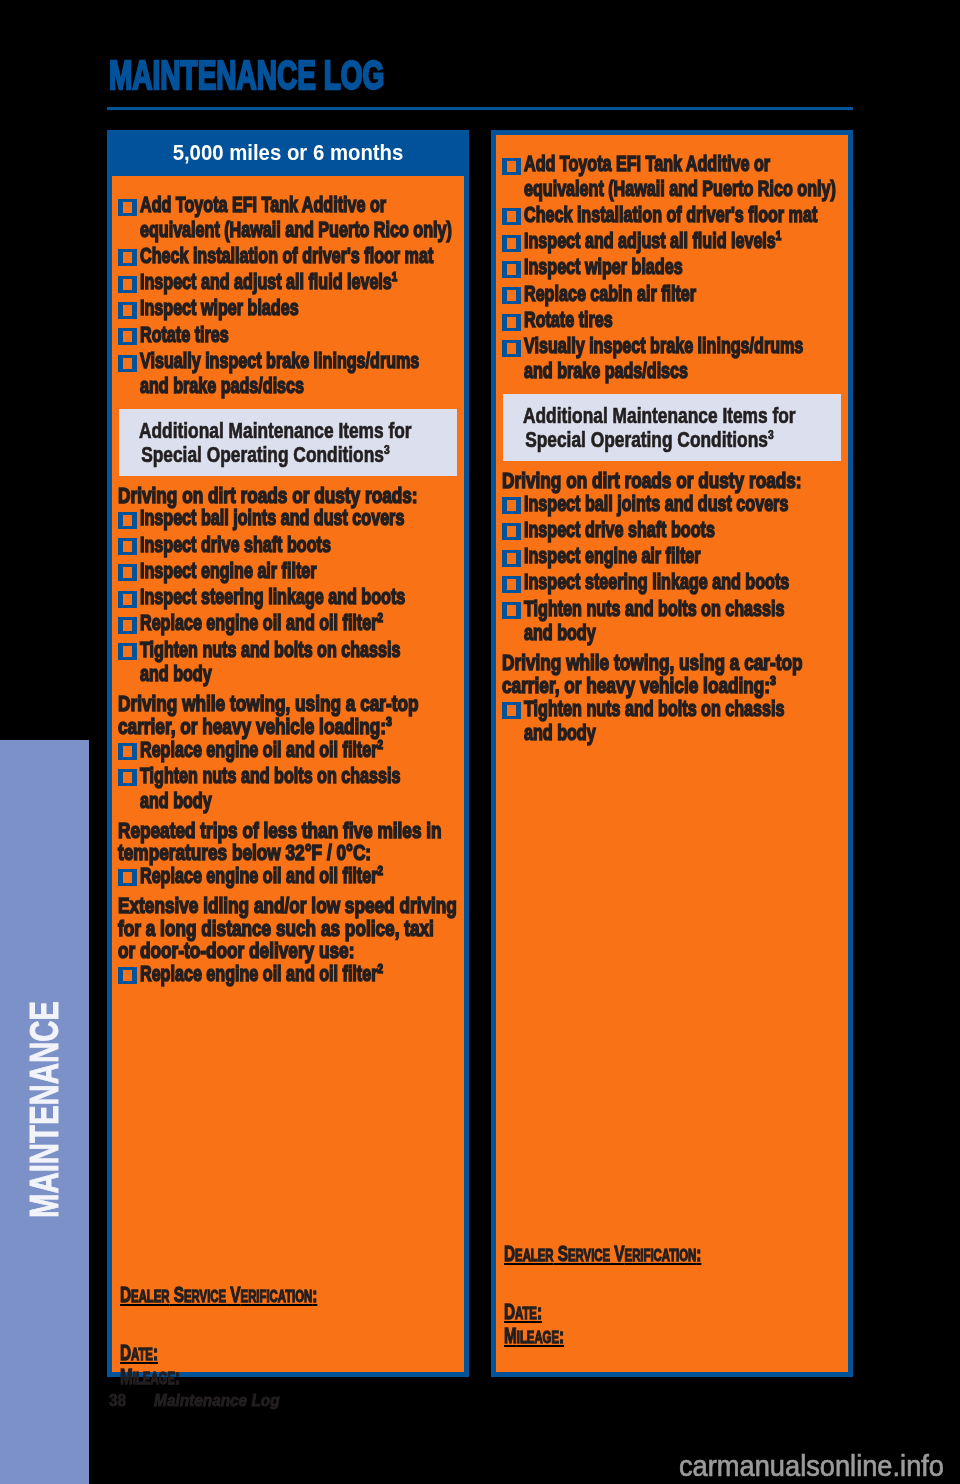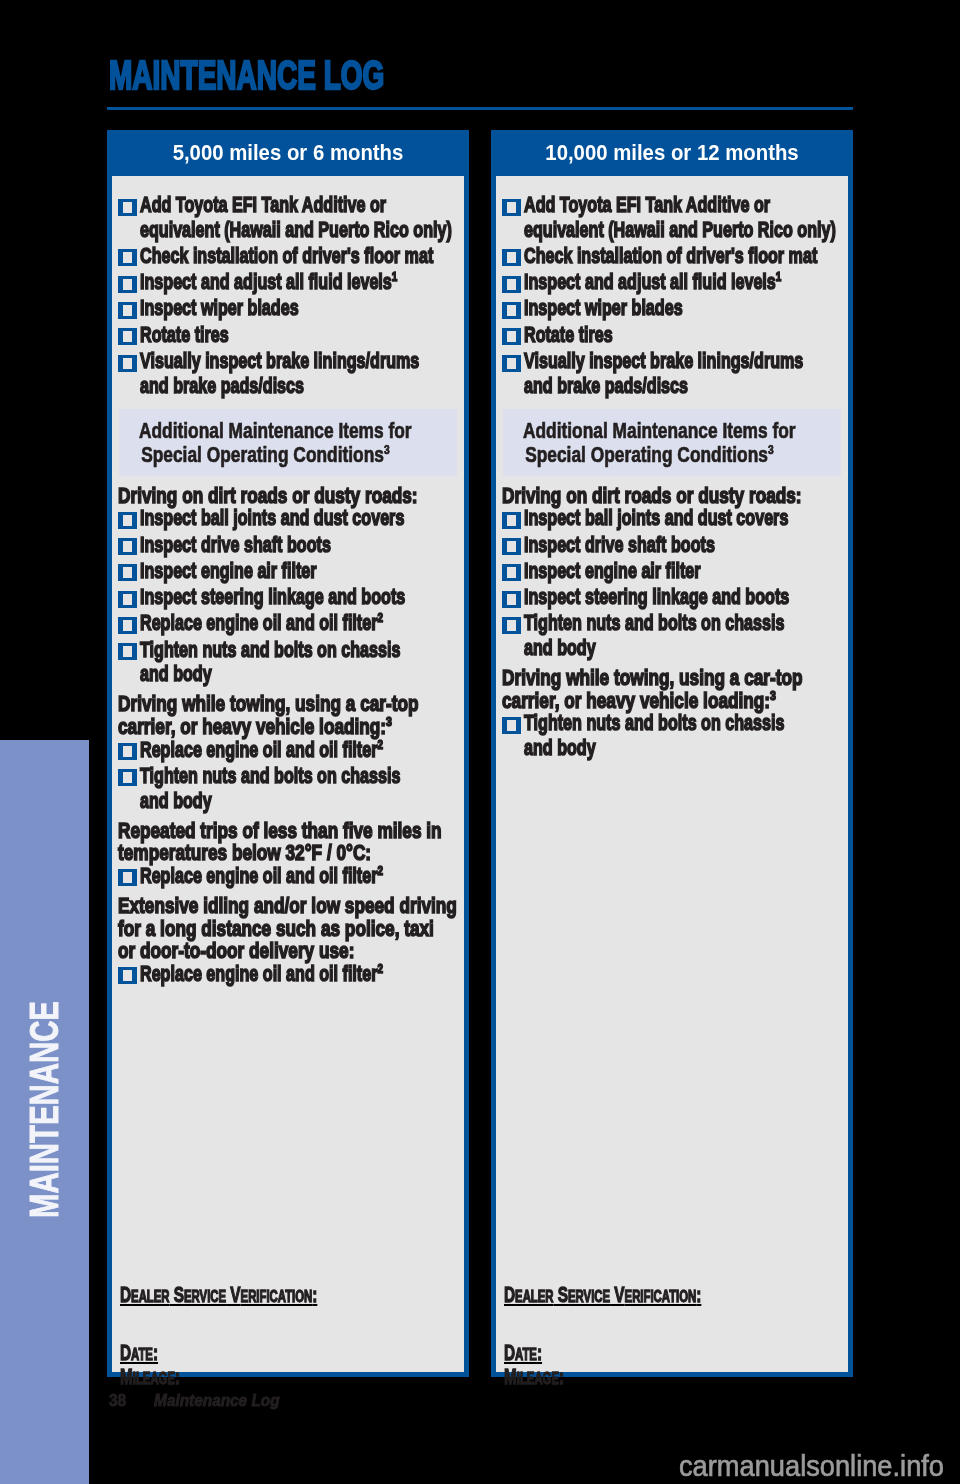--- a/index.html
+++ b/index.html
@@ -15,21 +15,21 @@
        transform:translate(24px,478px) rotate(-90deg) scaleX(0.734);
        transform-origin:0 0;}
 
   .page-title{position:absolute;left:109px;top:55px;margin:0;color:#01529a;
        font-size:40px;font-weight:bold;line-height:40px;white-space:nowrap;
        transform:scaleX(0.70);transform-origin:left top;
        -webkit-text-stroke:2.4px #01529a;}
   .title-rule{position:absolute;left:107px;top:107px;width:746px;height:3px;background:#03539b;}
 
   .col{position:absolute;top:130px;width:362px;height:1247px;
-       border:5px solid #03539b;box-sizing:border-box;background:#e5e5e5;}
+       border:5px solid #03539b;box-sizing:border-box;background:#f97316;}
   .col.left{left:107px;}
   .col.right{left:491px;}
   .col-head{background:#01529a;height:41px;position:relative;overflow:hidden;}
   .col-head span{position:absolute;left:50%;top:0;color:#ffffff;font-size:22px;
        font-weight:bold;line-height:35px;white-space:nowrap;
        transform:translateX(-50%) scaleX(0.925);}
   .col-body{padding:0px 8px 0 10px;margin-top:17px;position:relative;height:1191px;box-sizing:border-box;}
 
   .item{position:relative;padding-left:18px;margin-bottom:1.7px;}
   .cb{position:absolute;left:-4.5px;top:5.5px;width:19px;height:17px;
@@ -167,40 +167,41 @@
         <div class="verify">
           <div class="vrow">D<span class="sc">EALER</span> S<span class="sc">ERVICE</span> V<span class="sc">ERIFICATION</span>:</div>
           <div class="verify-gap"></div>
           <div class="vrow">D<span class="sc">ATE</span>:</div>
           <div class="vrow">M<span class="sc">ILEAGE</span>:</div>
         </div>
       </div>
   </div>
 
   <div class="col right">
-    <div class="col-head">
-        <span>10,000 miles or 12 months</span>
-      </div>
     <div class="col-body" id="body1">
         <div class="item">
           <span class="cb"></span>
           <div class="itxt">Add Toyota EFI Tank Additive or</div>
           <div class="itxt">equivalent (Hawaii and Puerto Rico only)</div>
         </div>
         <div class="item">
           <span class="cb"></span>
           <div class="itxt">Check installation of driver's floor mat</div>
         </div>
         <div class="item">
           <span class="cb"></span>
           <div class="itxt">Inspect and adjust all fluid levels<sup>1</sup></div>
         </div>
         <div class="item">
           <span class="cb"></span>
           <div class="itxt">Inspect wiper blades</div>
+        </div>
+        <div class="item">
+          <span class="cb"></span>
+          <div class="itxt">Replace cabin air filter</div>
         </div>
         <div class="item">
           <span class="cb"></span>
           <div class="itxt">Rotate tires</div>
         </div>
         <div class="item">
           <span class="cb"></span>
           <div class="itxt">Visually inspect brake linings/drums</div>
           <div class="itxt">and brake pads/discs</div>
         </div>

